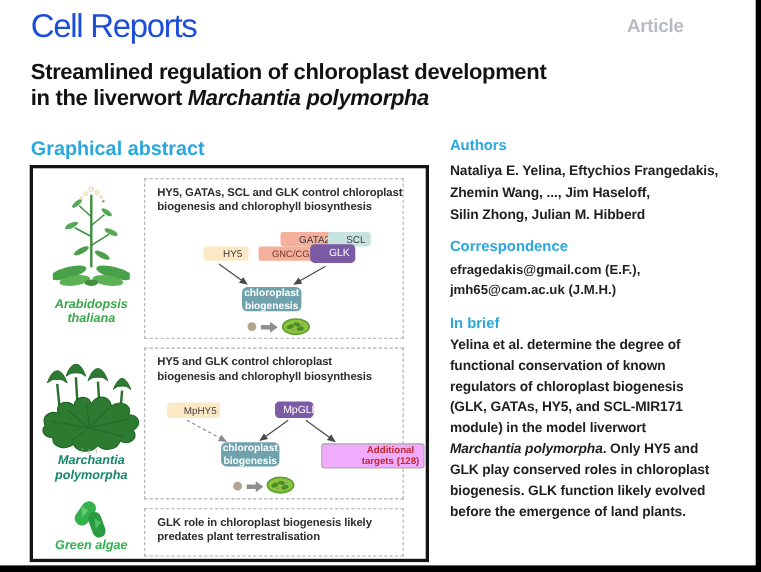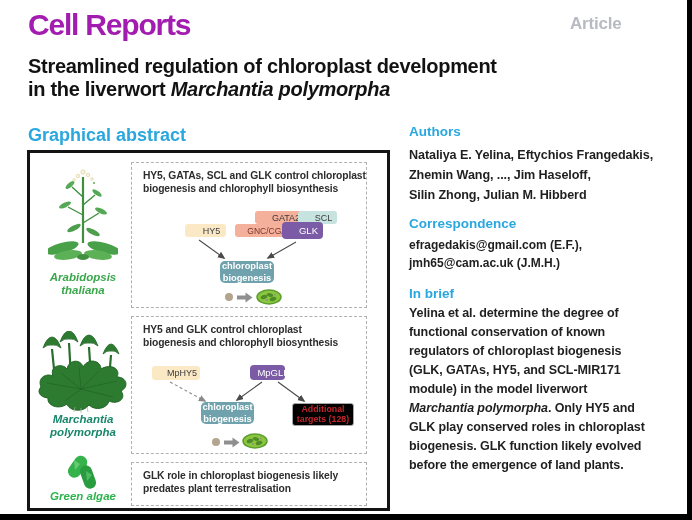--- a/index.html
+++ b/index.html
@@ -1,22 +1,22 @@
 <!DOCTYPE html>
 <html><head>
 <meta charset="utf-8">
 <style>
   html,body{margin:0;padding:0;background:#fff;}
   .page{
     position:relative;width:692px;height:520px;background:#ffffff;
     font-family:"Liberation Sans", sans-serif;overflow:hidden;color:#1f1f1f;
   }
   
-  .logo{position:absolute;left:28px;top:8px;font-size:30px;font-weight:bold;
-        color:#a21caf;letter-spacing:-1.2px;}
+  .logo{position:absolute;left:28px;top:8px;font-size:30px;font-weight:normal;
+        color:#1d4ed8;letter-spacing:-1.2px;}
   .article-tag{position:absolute;left:570px;top:14px;font-size:17px;font-weight:bold;
         color:#b7bac0;letter-spacing:-0.2px;}
   .paper-title{position:absolute;left:28px;top:55px;font-size:20px;font-weight:bold;
         color:#121212;line-height:23px;letter-spacing:-0.3px;}
   
   .ga-label{position:absolute;left:28px;top:125px;font-size:18px;font-weight:bold;color:#2aa7de;}
   .ga-box{position:absolute;left:27px;top:150px;width:363px;height:361px;
         border:3px solid #141414;box-sizing:border-box;background:#fff;}
   .organism-label{position:absolute;width:96px;text-align:center;font-weight:bold;
         font-style:italic;font-size:11.5px;line-height:13px;}
@@ -35,23 +35,23 @@
   .gene{position:absolute;display:flex;align-items:center;justify-content:center;
         font-weight:normal;font-size:9px;color:#3b3b3b;border-radius:3px;white-space:nowrap;padding-left:12px;}
   .cream{background:#fbe9c6;}
   .salmon{background:#f4b09a;}
   .maroon-text{color:#74352a;font-size:8.5px;}
   .teal-light{background:#c7e3df;}
   .purple{background:#7b5ba6;color:#ffffff;border-radius:4px;font-size:9.5px;}
   .process{position:absolute;background:#6fa2ac;color:#fff;border-radius:5px;
         display:flex;flex-direction:column;align-items:center;justify-content:space-between;
         font-size:9.3px;line-height:10px;font-weight:bold;}
-  .additional{position:absolute;background:#000000;border:1px solid #a8a8a8;border-radius:3px;
+  .additional{position:absolute;background:#f0abfc;border:1px solid #a8a8a8;border-radius:3px;
         display:flex;flex-direction:column;align-items:center;justify-content:center;
-        color:#c1272d;font-size:8.8px;line-height:9.8px;font-weight:bold;}
+        color:#c1272d;font-size:8.8px;line-height:9.8px;font-weight:bold;padding-left:32px;}
   .proplastid{position:absolute;width:8px;height:8px;border-radius:50%;background:#b3a48e;}
   .arrow-layer{position:absolute;left:0;top:0;width:100%;height:100%;pointer-events:none;}
   
   .col-h{position:absolute;left:409px;font-size:13.5px;font-weight:bold;color:#2aa7de;}
   .authors-h{top:124px;}
   .authors-text{position:absolute;left:409px;top:145px;width:300px;font-size:12.6px;
         font-weight:600;line-height:20px;color:#1f1f1f;letter-spacing:-0.1px;}
   .corr-h{top:216px;}
   .corr-text{position:absolute;left:409px;top:236px;width:300px;font-size:12px;
         font-weight:600;line-height:18px;color:#1f1f1f;}

